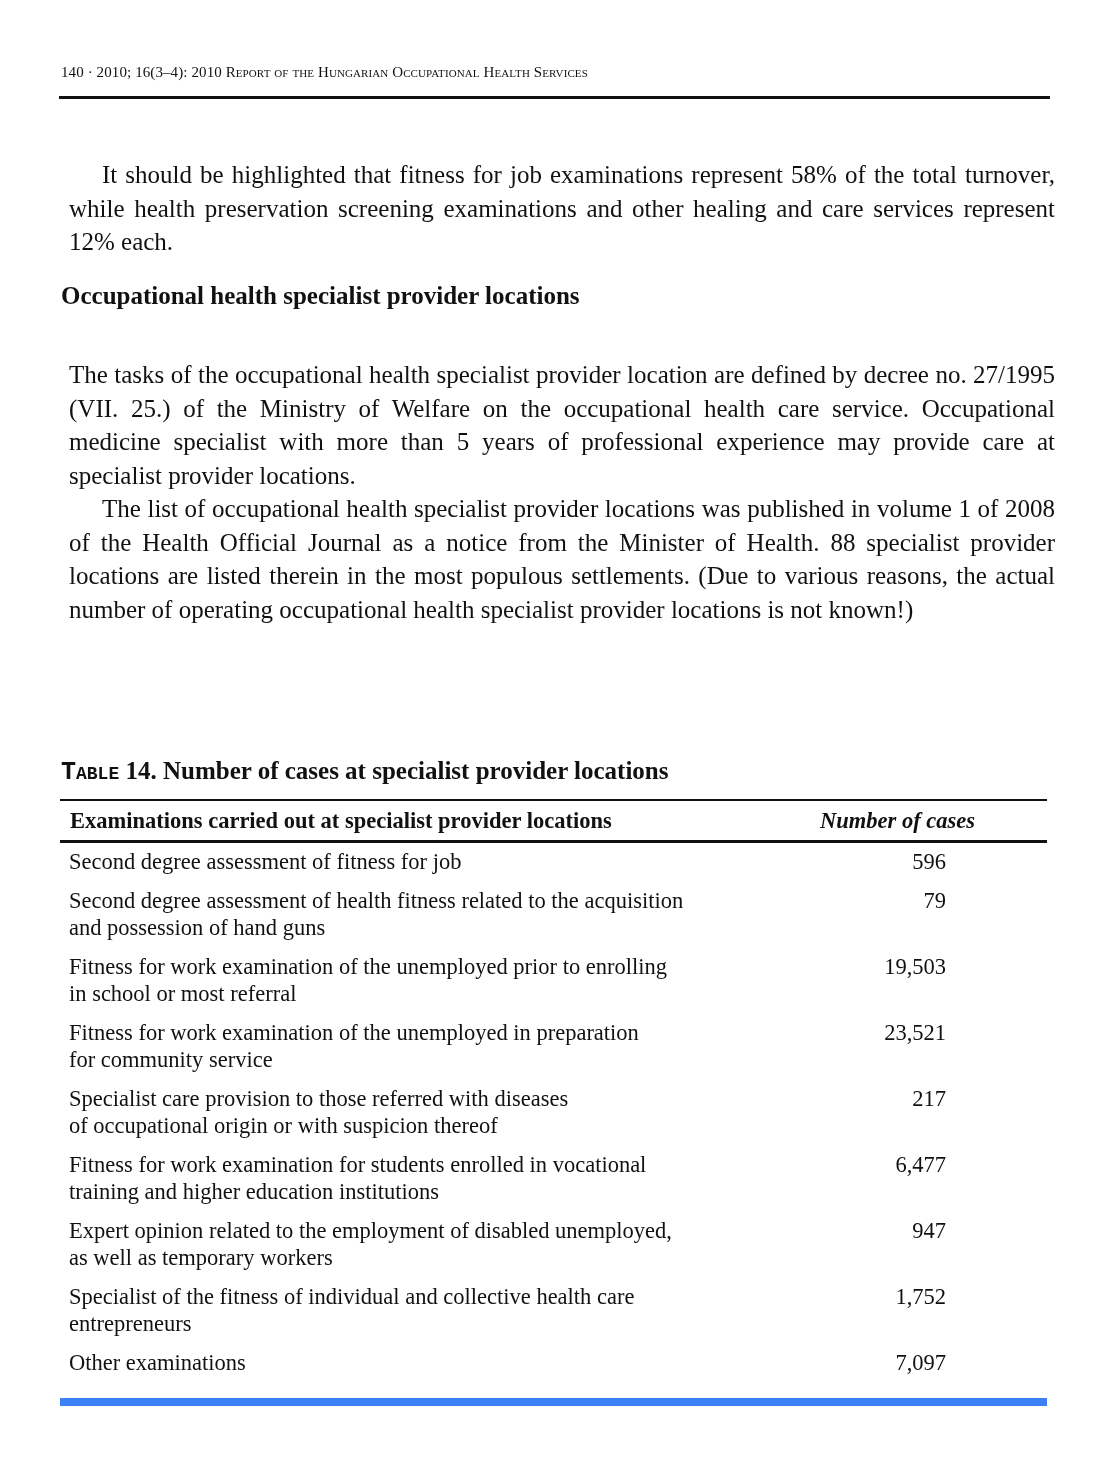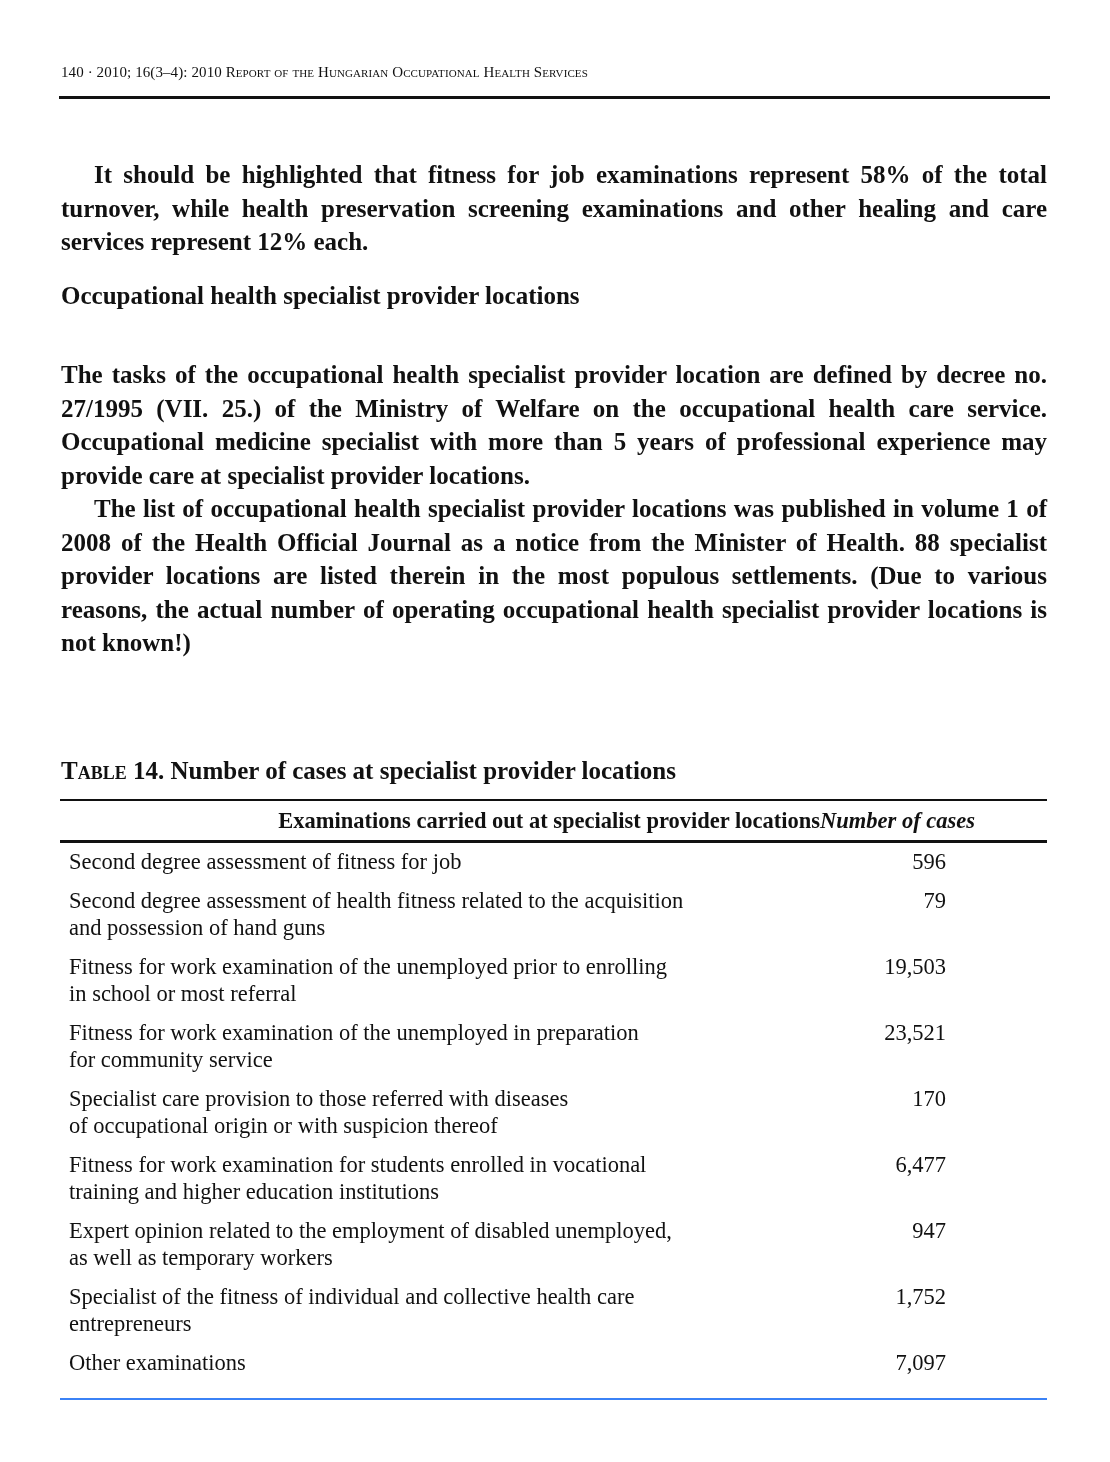--- a/index.html
+++ b/index.html
@@ -17,60 +17,59 @@
     position: absolute; top: 64px; left: 0; width: 990px;
     font-size: 15px; letter-spacing: 0.1px;
   }
   .running-head .sc { font-variant: small-caps; }
   .head-rule {
     position: absolute; top: 96px; left: -2px; width: 991px;
     height: 3px; background: #111;
   }
 
   .body-text {
-    position: absolute; left: 0; width: 986px;
+    position: absolute; left: 8px; width: 986px;
     font-size: 25px; line-height: 33.5px;
     text-align: justify;
-    font-weight: bold;
   }
   .body-text p { margin: 0; }
   .body-text p.indent { text-indent: 33px; }
   .body-text p.noindent { text-indent: 0; }
 
   .section-heading {
     position: absolute; left: 0; top: 282px;
     font-size: 25px; font-weight: bold;
   }
 
   .table-caption {
     position: absolute; left: 0; top: 757px;
     font-size: 25px; font-weight: bold;
   }
-  .table-caption .sc { font-variant: small-caps; }
+  .table-caption .sc { font-variant: small-caps; font-family: Liberation Mono, monospace; }
 
   .table-wrap {
     position: absolute; left: -1px; top: 799px; width: 987px;
   }
   table {
     width: 100%; border-collapse: collapse;
     font-size: 22.5px; line-height: 27px;
   }
   thead th {
     font-weight: bold; font-size: 22.5px;
     border-top: 2px solid #111;
     border-bottom: 3px solid #111;
     padding: 6px 0 6px 0;
-    text-align: right;
+    text-align: left;
   }
   thead th.col-exam { padding-left: 10px; width: 750px; }
   thead th.col-num { text-align: left; padding-right: 40px; font-style: italic; }
   tbody td { vertical-align: top; padding: 5px 0 7px 0; }
   tbody td.exam { padding-left: 9px; }
   tbody td.num { text-align: right; padding-right: 101px; }
-  tbody tr:last-child td { border-bottom: 2px solid #3b82f6; padding-bottom: 22px; }
+  tbody tr:last-child td { border-bottom: 8px solid #3b82f6; padding-bottom: 22px; }
   .line { display: block; }
 </style>
 </head>
 <body>
 
 <div class="page">
 
   <div class="running-head">
     <span>140</span><span> · 2010; 16(3–4): 2010 </span><span class="sc">Report of the Hungarian Occupational Health Services</span>
   </div>
@@ -125,21 +124,21 @@
               <span class="line">Fitness for work examination of the unemployed in preparation</span>
               <span class="line">for community service</span>
             </td>
           <td class="num">23,521</td>
         </tr>
         <tr>
           <td class="exam">
               <span class="line">Specialist care provision to those referred with diseases</span>
               <span class="line">of occupational origin or with suspicion thereof</span>
             </td>
-          <td class="num">170</td>
+          <td class="num">217</td>
         </tr>
         <tr>
           <td class="exam">
               <span class="line">Fitness for work examination for students enrolled in vocational</span>
               <span class="line">training and higher education institutions</span>
             </td>
           <td class="num">6,477</td>
         </tr>
         <tr>
           <td class="exam">

